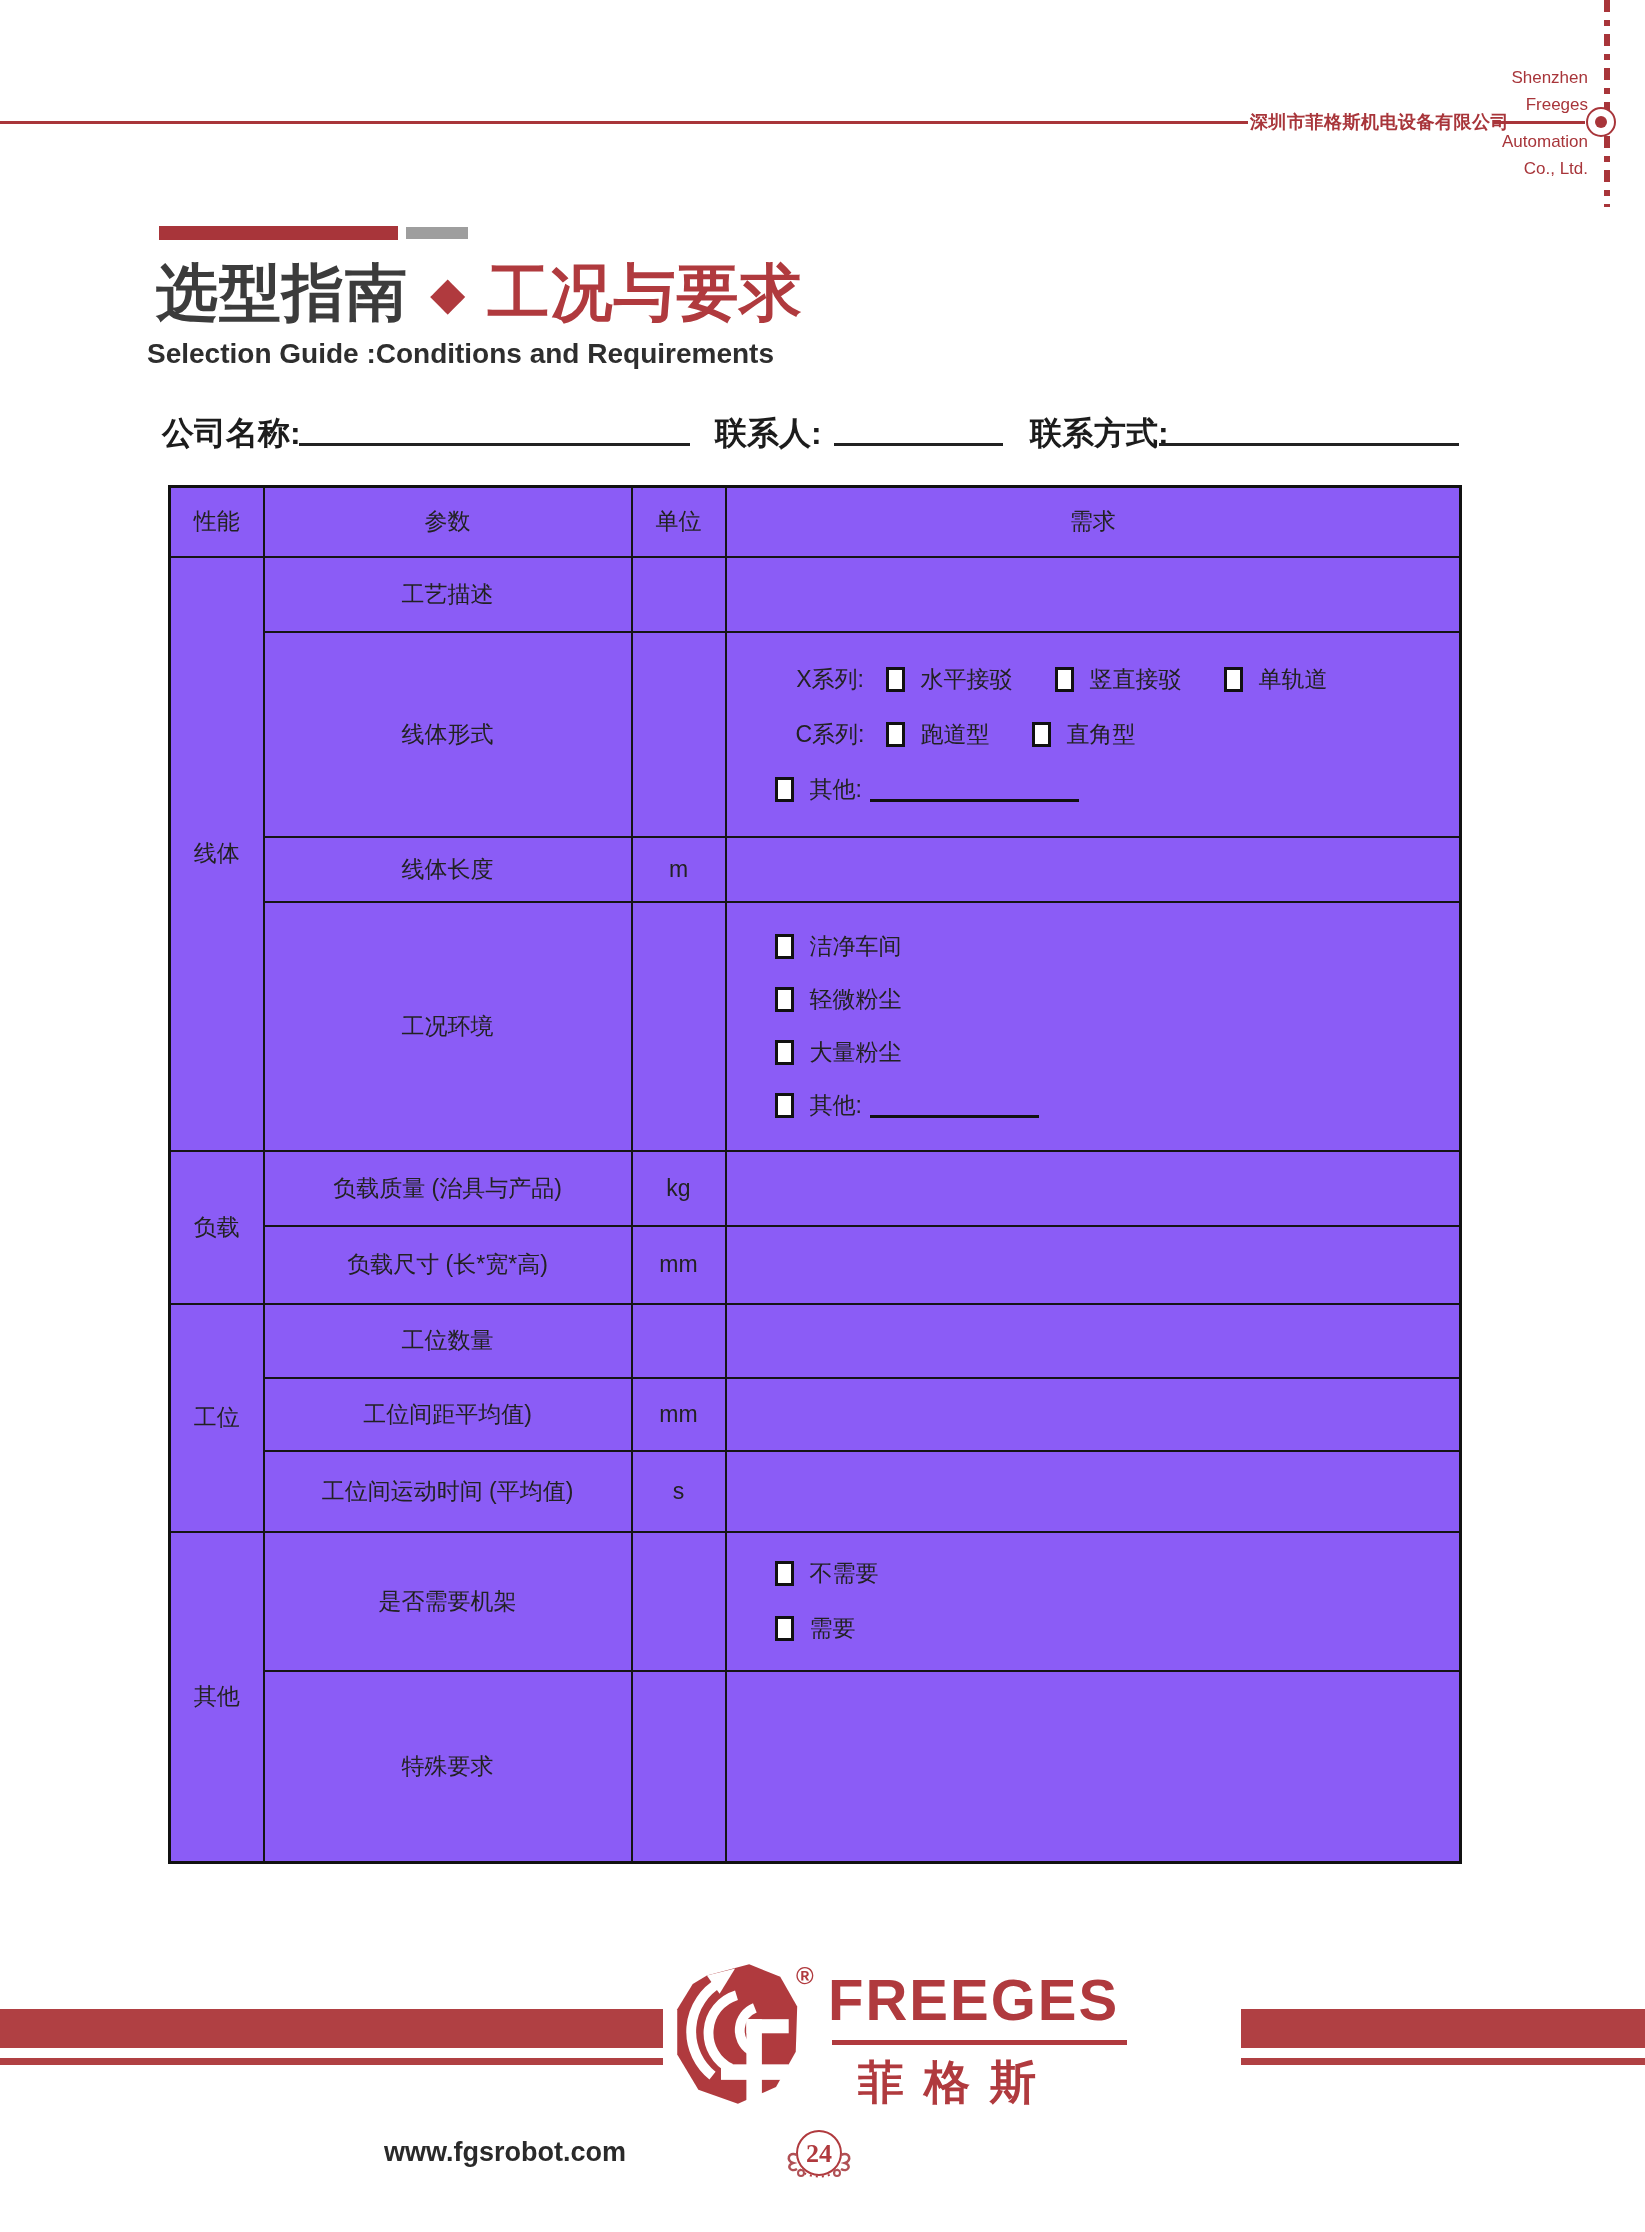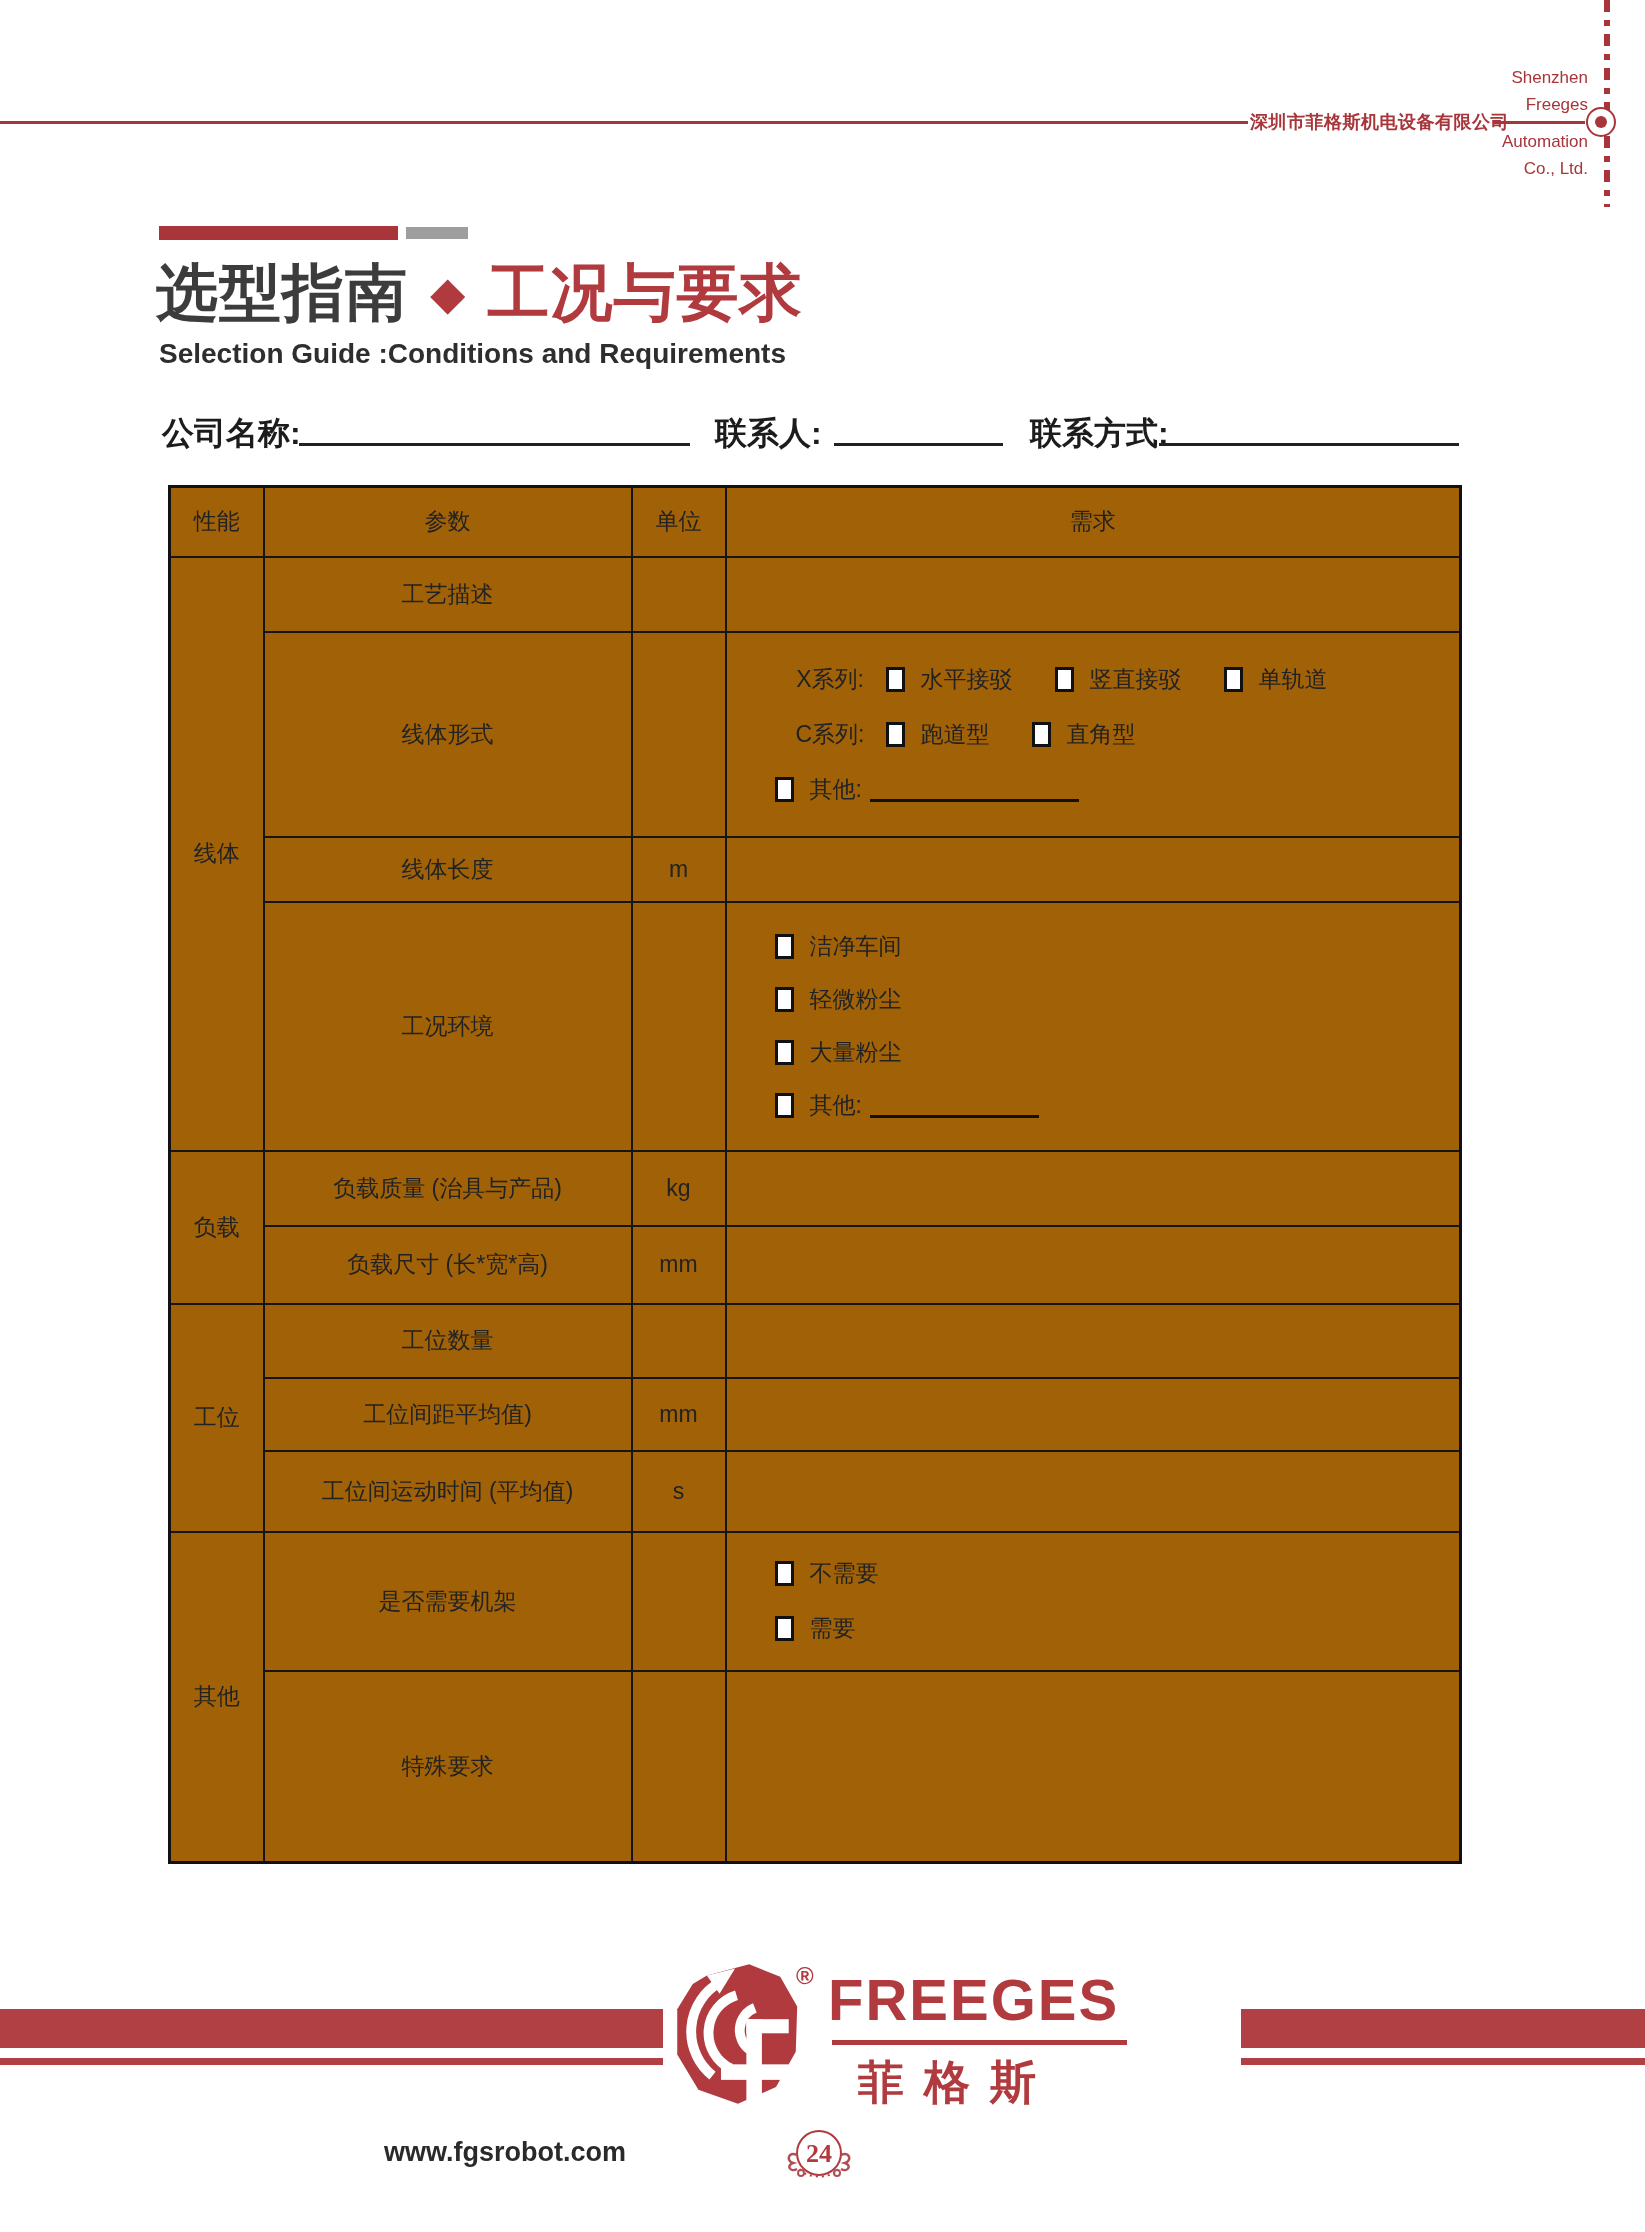--- a/index.html
+++ b/index.html
@@ -35,30 +35,30 @@
   
   .bar-red{position:absolute;left:159px;top:226px;width:239px;height:14px;background:#a8353a;}
   .bar-gray{position:absolute;left:406px;top:227px;width:62px;height:12px;background:#9e9e9e;}
   .title-row{
     position:absolute;left:156px;top:251px;display:flex;align-items:center;gap:22px;white-space:nowrap;
   }
   .title-guide{font-size:62px;font-weight:bold;color:#3c3c3c;letter-spacing:1px;}
   .title-diamond{font-size:46px;color:#b03a3e;line-height:1;}
   .title-topic{font-size:62px;font-weight:bold;color:#b03a3e;letter-spacing:1px;}
   .subtitle{
-    position:absolute;left:159px;top:338px;
+    position:absolute;left:147px;top:338px;
     font-size:28px;font-weight:bold;color:#2e2e2e;white-space:nowrap;
   }
   
   .clabel{position:absolute;font-size:32px;font-weight:bold;color:#1c1c1c;white-space:nowrap;}
   .cline{position:absolute;border-bottom:3px solid #222;height:1px;}
   
   table.spec{
     position:absolute;left:168px;top:485px;width:1294px;
-    border-collapse:collapse;table-layout:fixed;background:#a16207;
+    border-collapse:collapse;table-layout:fixed;background:#8b5cf6;
   }
   table.spec td{
     border:2px solid #151515;
     font-size:23px;color:#222;text-align:center;vertical-align:middle;
     padding:0;overflow:hidden;
   }
   table.spec{border:3px solid #111;}
   .r-head{height:70px;}
   .r1{height:75px;} .r2{height:205px;} .r3{height:65px;} .r4{height:249px;}
   .r5{height:75px;} .r6{height:78px;} .r7{height:74px;} .r8{height:73px;}

